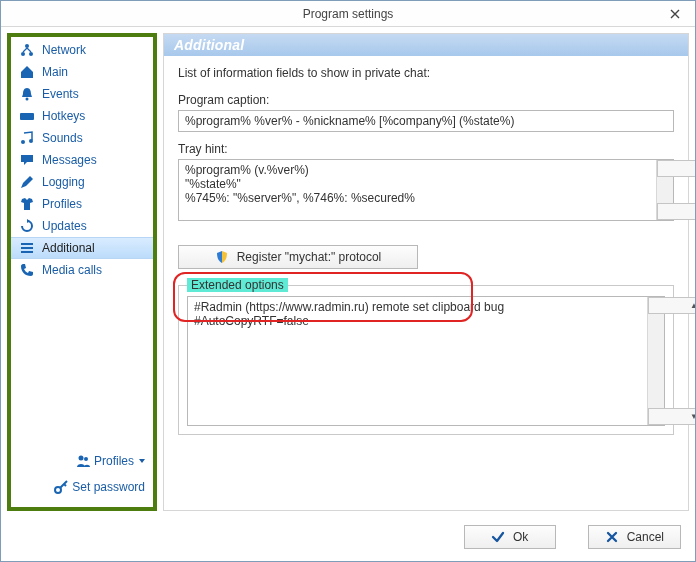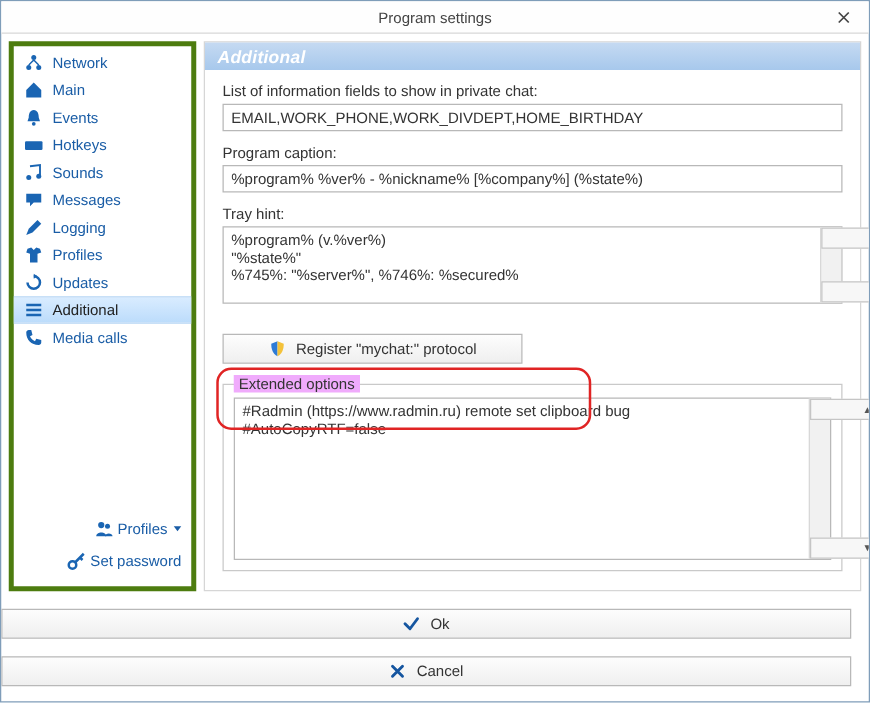--- a/index.html
+++ b/index.html
@@ -161,37 +161,36 @@
 
   
   .fieldset {
     border: 1px solid #c9c9c9;
     padding: 8px 8px 8px 8px;
     position: relative;
     margin-top: 6px;
   }
   .fieldset .legend {
     position: absolute; top: -8px; left: 8px;
-    background: #f0abfc; padding: 0 4px;
+    background: #5eead4; padding: 0 4px;
     color: #333;
   }
   .red-callout {
     position:absolute;
     border: 2.5px solid #e02424;
     border-radius: 12px;
     pointer-events:none;
     left: -6px; top: -14px;
     width: 300px; height: 50px;
   }
 
   
   .actions {
-    display:flex; justify-content:flex-end; gap:14px;
+    display:flex; justify-content:flex-end; gap:32px;
     padding: 8px 14px 12px 0;
-    flex-direction: column;
   }
   .btn {
     min-width: 92px;
     border: 1px solid #b8b8b8;
     background: linear-gradient(#fdfdfd, #efefef);
     padding: 4px 16px;
     display:flex; align-items:center; justify-content:center; gap:8px;
     cursor: pointer; font: inherit; color:#333;
   }
   .btn .icon{ width:14px;height:14px; display:flex;align-items:center;justify-content:center;}
@@ -354,21 +353,20 @@
       </div>
     </div>
   </div>
 
   <div class="panel">
     <div class="panel-header">Additional</div>
     <div class="panel-body">
 
       <div>
         <div class="lbl">List of information fields to show in private chat:</div>
-        <input type="text" value="EMAIL,WORK_PHONE,WORK_DIVDEPT,HOME_BIRTHDAY" style="">
       </div>
 
       <div>
         <div class="lbl">Program caption:</div>
         <input type="text" value="%program% %ver% - %nickname% [%company%] (%state%)" style="">
       </div>
 
       <div>
         <div class="lbl">Tray hint:</div>
         <div class="fauxta">

